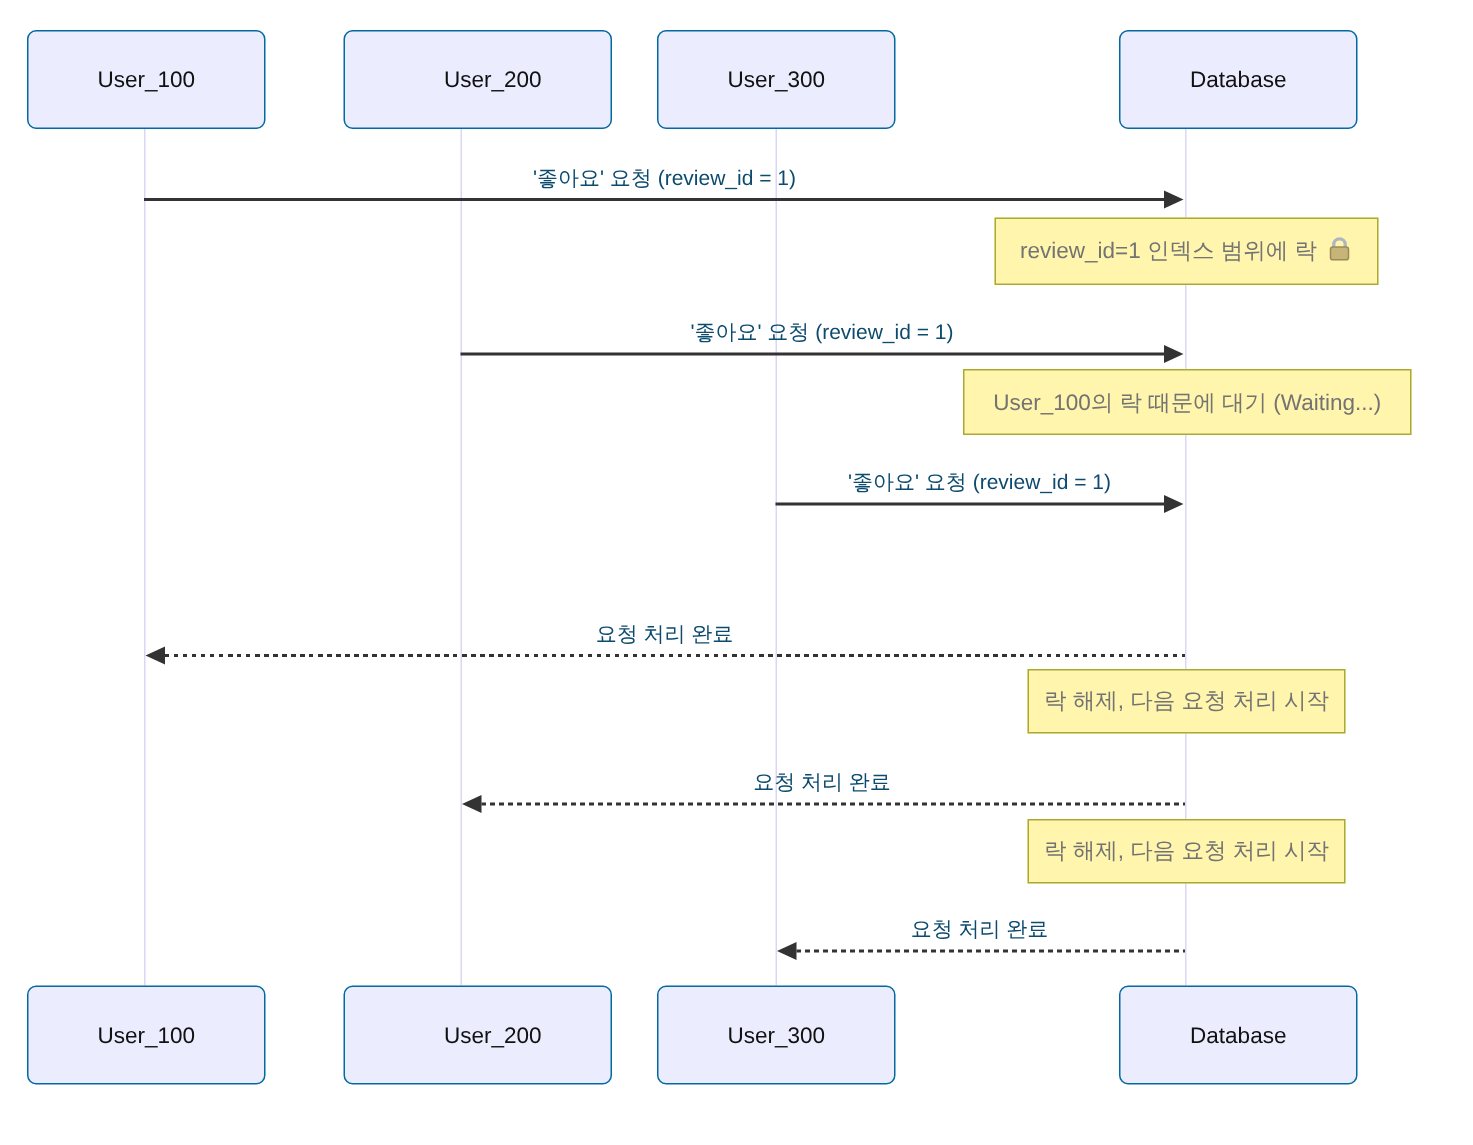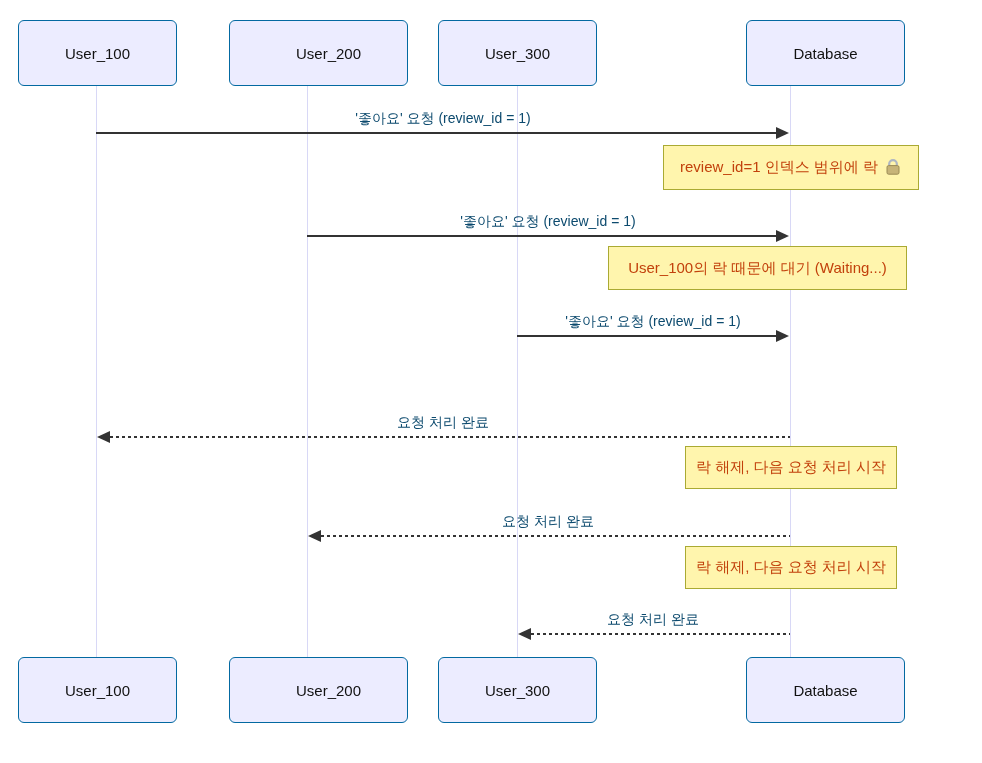--- a/index.html
+++ b/index.html
@@ -79,21 +79,21 @@
   }
   .note {
     position: absolute;
     background: #fff5ad;
     border: 1px solid #aaaa33;
     display: flex;
     align-items: center;
     justify-content: center;
     gap: 6px;
     font-size: 15px;
-    color: #c2410c;
+    color: #737373;
     white-space: nowrap;
   }
   .lock-svg { display: inline-block; vertical-align: -2px; }
 </style>
 </head>
 <body>
 
 <div id="diagram">
 
   <div class="lifeline" style="left:96px"></div>
@@ -125,21 +125,21 @@
         <path d="M5.2 8.2 V5.8 a3.8 3.6 0 0 1 7.6 0 V8.2" stroke="#aeb6c2" stroke-width="2.2" fill="none"></path>
         <rect x="3" y="7.6" width="12" height="8.6" rx="1.6" fill="#c7b478" stroke="#9a8a55"></rect>
       </svg>
     </span>
   </div>
 
   <div class="msg-label" style="left:548px; top:211px">'좋아요' 요청 (review_id = 1)</div>
   <div class="msg-line-solid" style="left:307px; top:235px; width:469px"></div>
   <div class="arrow-right" style="left:776px; top:230px"></div>
 
-  <div class="note" style="left:608px; top:246px; width:297px; height:42px">
+  <div class="note" style="left:642px; top:246px; width:297px; height:42px">
     <span>User_100의 락 때문에 대기 (Waiting...)</span>
   </div>
 
   <div class="msg-label" style="left:653px; top:311px">'좋아요' 요청 (review_id = 1)</div>
   <div class="msg-line-solid" style="left:517px; top:335px; width:259px"></div>
   <div class="arrow-right" style="left:776px; top:330px"></div>
 
 
   <div class="msg-label" style="left:443px; top:412px">요청 처리 완료</div>
   <div class="arrow-left" style="left:97px; top:431px"></div>

